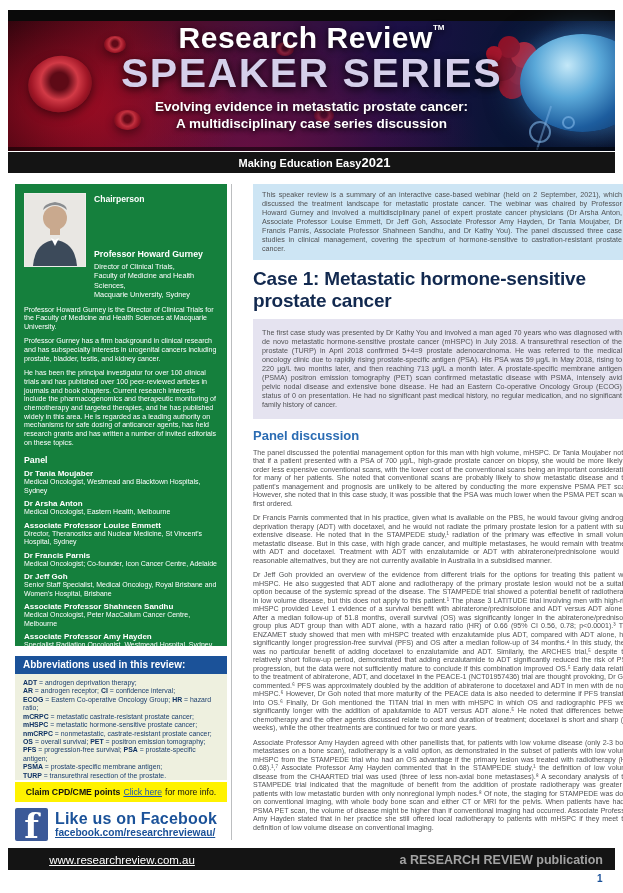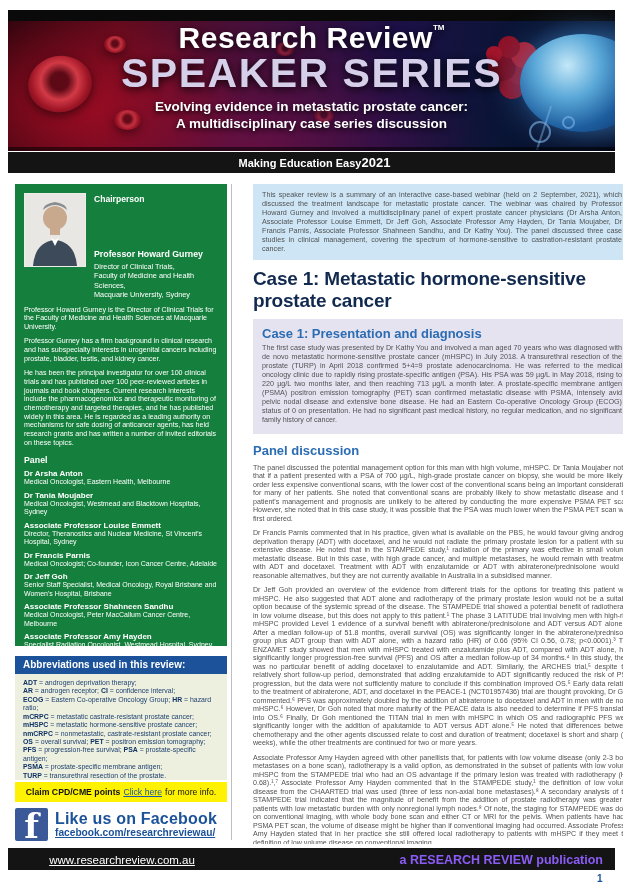--- a/index.html
+++ b/index.html
@@ -48,21 +48,21 @@
   
   .topbar { position:absolute; left:8px; top:152px; width:607px; height:21px; background:#141414; color:#fff;
     display:flex; justify-content:center; align-items:center; padding:0 14px 0 20px; }
   .topbar .tagline { font-weight:bold; font-size:11px; }
   .topbar .year { font-weight:bold; font-size:13px; }
 
   .footer { position:absolute; left:8px; top:848px; width:607px; height:22px; background:#141414; display:flex; align-items:center; }
   .footer-left { width:228px; text-align:center; }
   .footer-url { color:#fff; font-weight:normal; font-size:11.5px; text-decoration:underline; cursor:pointer; }
   .footer-right { flex:1; text-align:right; padding-right:12px; }
-  .footer-pub { color:#8b5cf6; font-weight:bold; font-size:12.5px;margin-left:8px; }
+  .footer-pub { color:#a3a3a3; font-weight:bold; font-size:12.5px;margin-left:8px; }
   .page-num { position:absolute; left:597px; top:873px; color:#1b5299; font-weight:bold; font-size:10px; }
 
   .col-divider { position:absolute; left:231px; top:184px; width:1px; height:656px; background:#bcbec0; }
 
   
   .bio-panel { position:absolute; left:15px; top:184px; width:212px; height:462px; background:#15803d; color:#fff;
     padding:9px 9px; overflow:hidden; }
   .chair-row { display:flex; gap:8px; }
   .photo { width:62px; height:74px; flex:none; background:#e9e7e3; border:1px solid rgba(255,255,255,.25); overflow:hidden; }
   .photo svg { display:block; }
@@ -159,26 +159,26 @@
       </div>
     </div>
     <div id="bio-paras">
         <div class="bio-p">Professor Howard Gurney is the Director of Clinical Trials for the Faculty of Medicine and Health Sciences at Macquarie University.</div>
         <div class="bio-p">Professor Gurney has a firm background in clinical research and has subspecialty interests in urogenital cancers including prostate, bladder, testis, and kidney cancer.</div>
         <div class="bio-p">He has been the principal investigator for over 100 clinical trials and has published over 100 peer-reviewed articles in journals and book chapters. Current research interests include the pharmacogenomics and therapeutic monitoring of chemotherapy and targeted therapies, and he has published widely in this area. He is regarded as a leading authority on mechanisms for safe dosing of anticancer agents, has held research grants and has written a number of invited editorials on these topics.</div>
       </div>
     <div class="panel-label">Panel</div>
     <div id="panel-list">
         <div class="panel-member">
+          <div class="member-name">Dr Tania Moujaber</div>
+          <div class="member-role">Medical Oncologist, Westmead and Blacktown Hospitals, Sydney</div>
+        </div>
+        <div class="panel-member">
           <div class="member-name">Dr Arsha Anton</div>
           <div class="member-role">Medical Oncologist, Eastern Health, Melbourne</div>
-        </div>
-        <div class="panel-member">
-          <div class="member-name">Dr Tania Moujaber</div>
-          <div class="member-role">Medical Oncologist, Westmead and Blacktown Hospitals, Sydney</div>
         </div>
         <div class="panel-member">
           <div class="member-name">Associate Professor Louise Emmett</div>
           <div class="member-role">Director, Theranostics and Nuclear Medicine, St Vincent's Hospital, Sydney</div>
         </div>
         <div class="panel-member">
           <div class="member-name">Dr Francis Parnis</div>
           <div class="member-role">Medical Oncologist; Co-founder, Icon Cancer Centre, Adelaide</div>
         </div>
         <div class="panel-member">
@@ -227,21 +227,20 @@
     <div>
       <div class="fb-heading">Like us on Facebook</div>
       <div class="fb-url">facebook.com/researchreviewau/</div>
     </div>
   </div>
 
   <div class="main">
     <div class="intro-box">This speaker review is a summary of an interactive case-based webinar (held on 2 September, 2021), which discussed the treatment landscape for metastatic prostate cancer. The webinar was chaired by Professor Howard Gurney and involved a multidisciplinary panel of expert prostate cancer physicians (Dr Arsha Anton, Associate Professor Louise Emmett, Dr Jeff Goh, Associate Professor Amy Hayden, Dr Tania Moujaber, Dr Francis Parnis, Associate Professor Shahneen Sandhu, and Dr Kathy You). The panel discussed three case studies in clinical management, covering the spectrum of hormone-sensitive to castration-resistant prostate cancer.</div>
     <div class="case-title">Case 1: Metastatic hormone-sensitive prostate cancer</div>
     <div class="pres-box">
-      <div class="sec-heading">Case 1: Presentation and diagnosis</div>
       <div class="pres-body">The first case study was presented by Dr Kathy You and involved a man aged 70 years who was diagnosed with de novo metastatic hormone-sensitive prostate cancer (mHSPC) in July 2018.  A transurethral resection of the prostate (TURP) in April 2018 confirmed 5+4=9 prostate adenocarcinoma. He was referred to the medical oncology clinic due to rapidly rising prostate-specific antigen (PSA). His PSA was 59 µg/L in May 2018, rising to 220 µg/L two months later, and then reaching 713 µg/L a month later.  A prostate-specific membrane antigen (PSMA) positron emission tomography (PET) scan confirmed metastatic disease with PSMA, intensely avid pelvic nodal disease and extensive bone disease. He had an Eastern Co-operative Oncology Group (ECOG) status of 0 on presentation. He had no significant past medical history, no regular medication, and no significant family history of cancer.</div>
     </div>
     <div class="sec-heading disc-heading">Panel discussion</div>
     <div id="disc-paras">
         <p class="body-p">The panel discussed the potential management option for this man with high volume, mHSPC. Dr Tania Moujaber noted that if a patient presented with a PSA of 700 µg/L, high-grade prostate cancer on biopsy, she would be more likely to order less expensive conventional scans, with the lower cost of the conventional scans being an important consideration for many of her patients. She noted that conventional scans are probably likely to show metastatic disease and the patient's management and prognosis are unlikely to be altered by conducting the more expensive PSMA PET scan. However, she noted that in this case study, it was possible that the PSA was much lower when the PSMA PET scan was first ordered.</p>
         <p class="body-p">Dr Francis Parnis commented that in his practice, given what is available on the PBS, he would favour giving androgen deprivation therapy (ADT) with docetaxel, and he would not radiate the primary prostate lesion for a patient with such extensive disease. He noted that in the STAMPEDE study,¹ radiation of the primary was effective in small volume, metastatic disease. But in this case, with high grade cancer, and multiple metastases, he would remain with treatment with ADT and docetaxel. Treatment with ADT with enzalutamide or ADT with abiraterone/prednisolone would be reasonable alternatives, but they are not currently available in Australia in a subsidised manner.</p>
         <p class="body-p">Dr Jeff Goh provided an overview of the evidence from different trials for the options for treating this patient with mHSPC. He also suggested that ADT alone and radiotherapy of the primary prostate lesion would not be a suitable option because of the systemic spread of the disease. The STAMPEDE trial showed a potential benefit of radiotherapy in low volume disease, but this does not apply to this patient.¹ The phase 3 LATITUDE trial involving men with high-risk mHSPC provided Level 1 evidence of a survival benefit with abiraterone/prednisolone and ADT versus ADT alone.²,³ After a median follow-up of 51.8 months, overall survival (OS) was significantly longer in the abiraterone/prednisone group plus ADT group than with ADT alone, with a hazard ratio (HR) of 0.66 (95% CI 0.56, 0.78; p&lt;0.0001).³ The ENZAMET study showed that men with mHSPC treated with enzalutamide plus ADT, compared with ADT alone, had significantly longer progression-free survival (PFS) and OS after a median follow-up of 34 months.⁴ In this study, there was no particular benefit of adding docetaxel to enzalutamide and ADT. Similarly, the ARCHES trial,⁵ despite the relatively short follow-up period, demonstrated that adding enzalutamide to ADT significantly reduced the risk of PSA progression, but the data were not sufficiently mature to conclude if this combination improved OS.⁵ Early data relating to the treatment of abiraterone, ADT, and docetaxel in the PEACE-1 (NCT01957436) trial are thought provoking, Dr Goh commented.⁶ PFS was approximately doubled by the addition of abiraterone to docetaxel and ADT in men with de novo mHSPC.⁶ However, Dr Goh noted that more maturity of the PEACE data is also needed to determine if PFS translates into OS.⁶ Finally, Dr Goh mentioned the TITAN trial in men with mHSPC in which OS and radiographic PFS were significantly longer with the addition of apalutamide to ADT versus ADT alone.⁵ He noted that differences between chemotherapy and the other agents discussed relate to cost and duration of treatment; docetaxel is short and sharp (18 weeks), while the other treatments are continued for two or more years.</p>
         <p class="body-p">Associate Professor Amy Hayden agreed with other panellists that, for patients with low volume disease (only 2-3 bone metastases on a bone scan), radiotherapy is a valid option, as demonstrated in the subset of patients with low volume mHSPC from the STAMPEDE trial who had an OS advantage if the primary lesion was treated with radiotherapy (HR 0.68).¹,⁷ Associate Professor Amy Hayden commented that in the STAMPEDE study,¹ the definition of low volume disease from the CHAARTED trial was used (three of less non-axial bone metastases).⁸ A secondary analysis of the STAMPEDE trial indicated that the magnitude of benefit from the addition of prostate radiotherapy was greater in patients with low metastatic burden with only nonregional lymph nodes.⁸ Of note, the staging for STAMPEDE was done on conventional imaging, with whole body bone scan and either CT or MRI for the pelvis. When patients have had a PSMA PET scan, the volume of disease might be higher than if conventional imaging had occurred. Associate Professor Amy Hayden stated that in her practice she still offered local radiotherapy to patients with mHSPC if they meet the definition of low volume disease on conventional imaging.</p>
       </div>
   </div>

